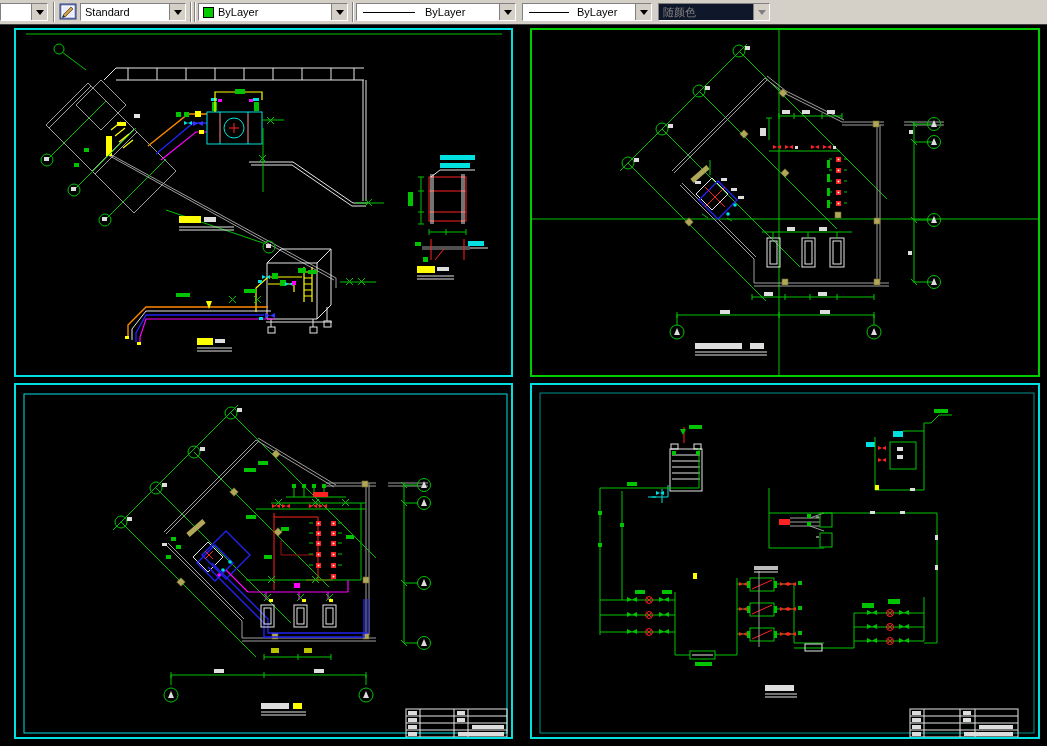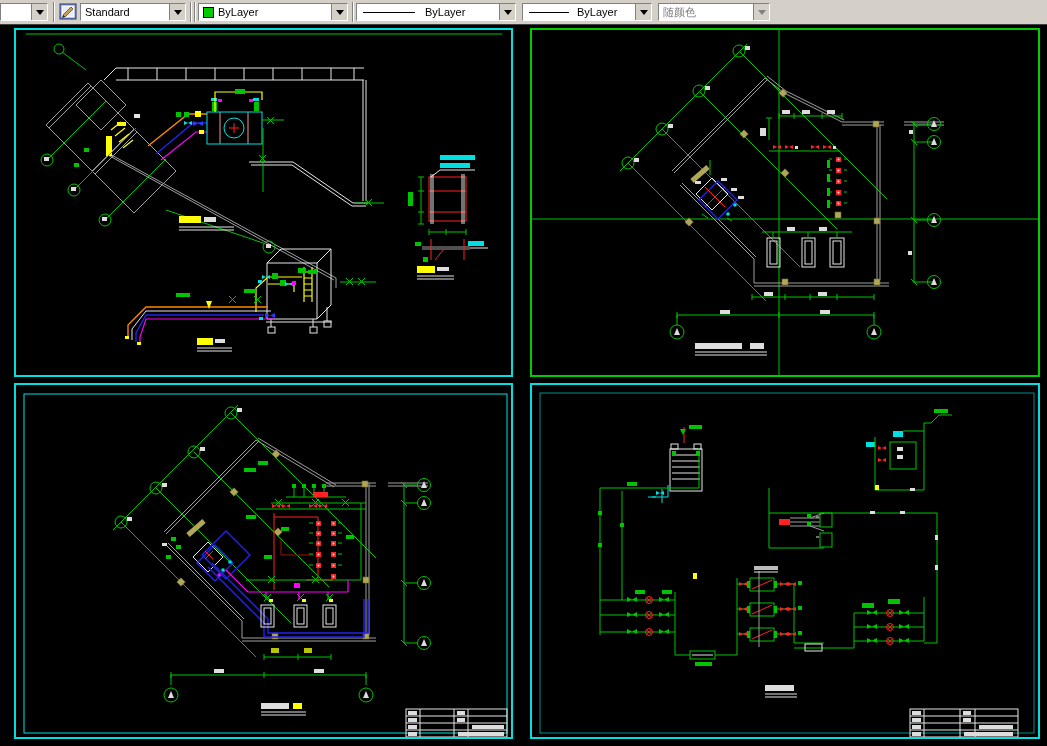--- a/index.html
+++ b/index.html
@@ -12,21 +12,21 @@
          border:1px solid;border-color:#808080 #fff #fff #808080;
          box-sizing:border-box;font-size:11px;color:#000;
          display:flex;align-items:center;}
   .combo .val{flex:1;padding-left:4px;white-space:nowrap;overflow:hidden;
               font-family:"Liberation Sans",sans-serif;}
   .combo .btn{width:15px;height:100%;background:#d4d0c8;
               border-left:1px solid #808080;display:flex;align-items:center;
               justify-content:center;}
   .combo .btn:before{content:"";width:0;height:0;border:4px solid transparent;
               border-top:5px solid #000;margin-top:4px;}
-  .combo.disabled{background:#ffffff;color:#808080;}
+  .combo.disabled{background:#0f172a;color:#808080;}
   .combo.disabled .btn:before{border-top-color:#808080;}
   .sep{position:absolute;top:2px;height:20px;width:0;
        border-left:1px solid #808080;border-right:1px solid #fff;}
   .swatch{width:9px;height:9px;margin-left:4px;border:1px solid #000;}
   .lineglyph{width:52px;height:1px;background:#000;margin-left:6px;}
   .tbicon{position:absolute;top:3px;width:18px;height:17px;}
   
   .vp{position:absolute;box-sizing:border-box;border:2px solid #00e0e0;background:#000;}
   .vp.green{border-color:#00cc00;}
   svg{display:block;}

